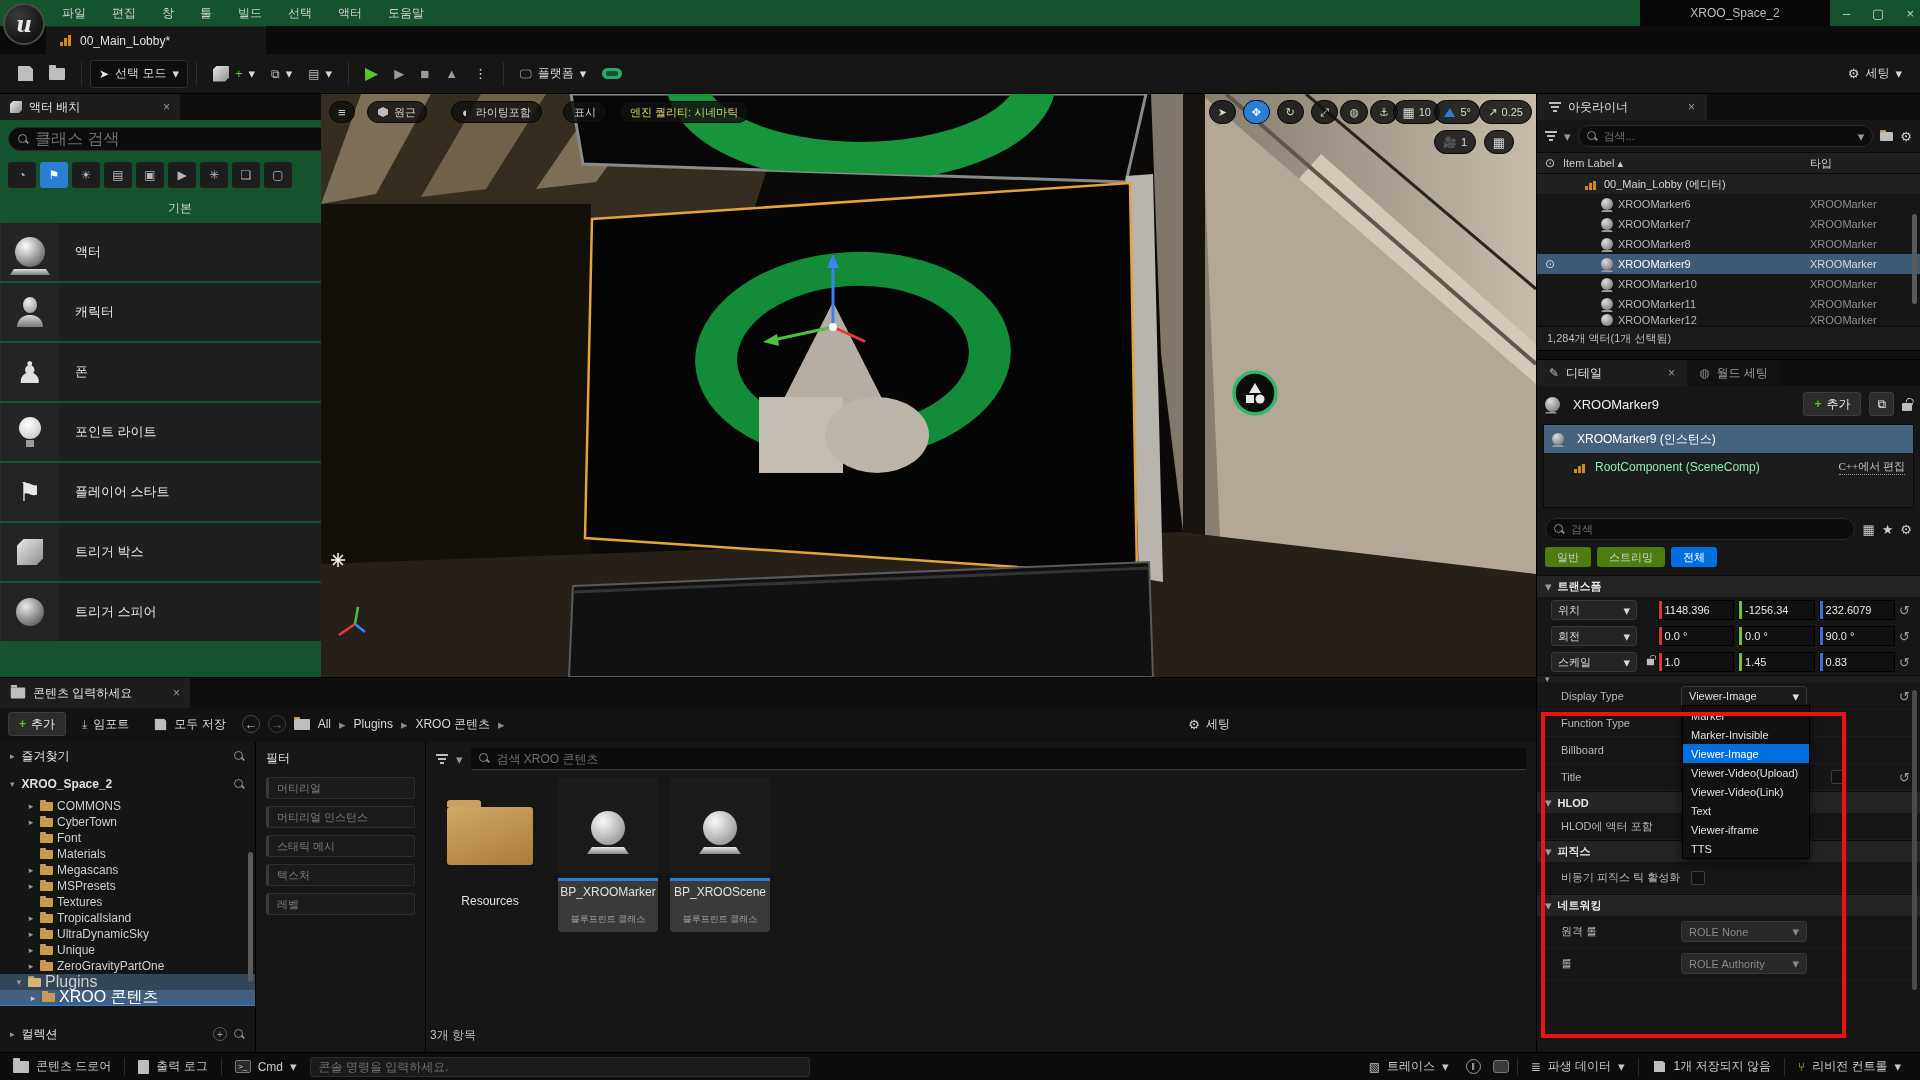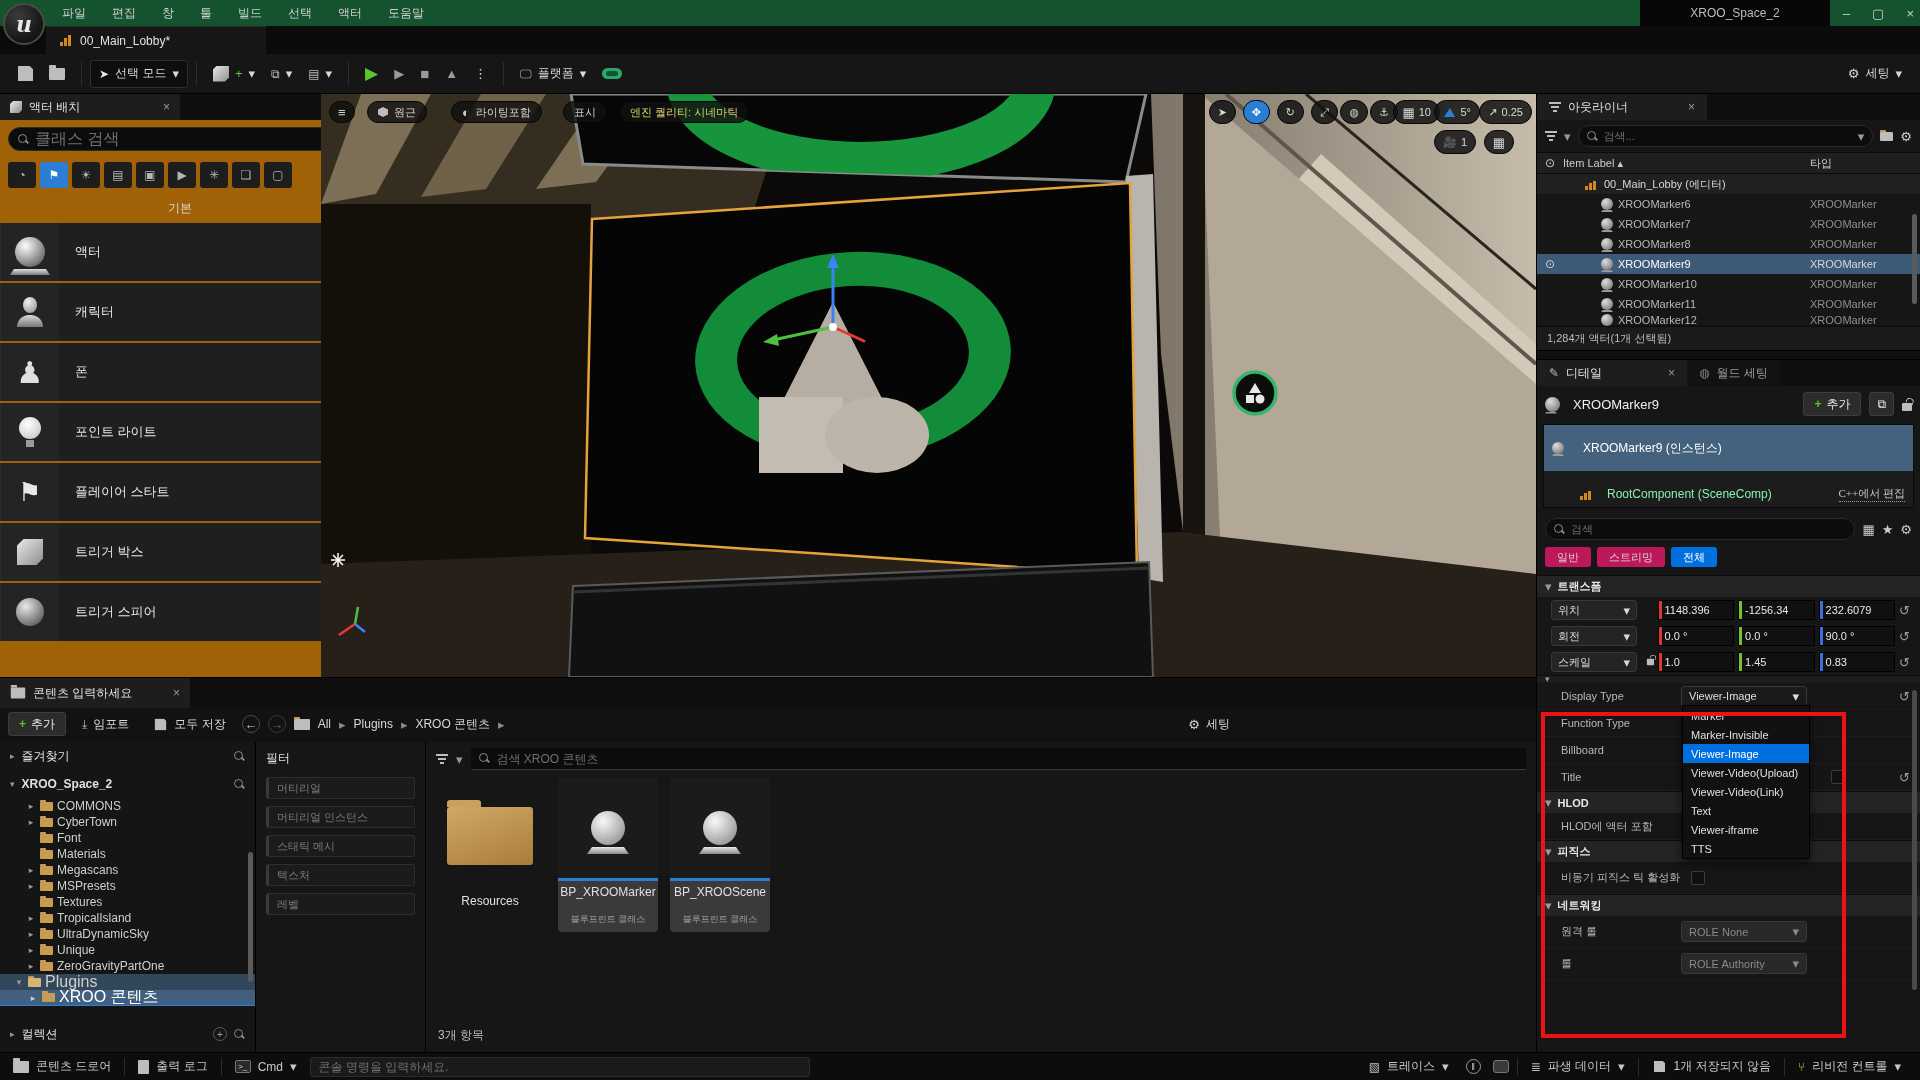--- a/index.html
+++ b/index.html
@@ -47,21 +47,21 @@
   .funnel i { height:2px; background:#bdbdbd; }
   .funnel i:nth-child(1){width:12px}.funnel i:nth-child(2){width:8px;margin-left:2px}.funnel i:nth-child(3){width:4px;margin-left:4px}
   .eyeico { font-size:12px; color:#cfcfcf; }
   .qmark { width:15px; height:15px; border:1px solid #6f6f6f; border-radius:50%; color:#9a9a9a; font-size:10px; display:flex; align-items:center; justify-content:center; }
   .cbx { width:14px; height:14px; background:#101010; border:1px solid #3c3c3c; border-radius:2px; }
   .lockico { width:10px; height:8px; background:#bdbdbd; border-radius:1px; position:relative; margin-top:5px; }
   .lockico:before { content:""; position:absolute; left:1px; top:-5px; width:6px; height:5px; border:1.5px solid #bdbdbd; border-bottom:none; border-radius:4px 4px 0 0; }
   .lockico.open:before { left:4px; transform:rotate(20deg); }
 
   
-  .placep { left:0; top:94px; width:361px; height:583px; background:#a16207; border-right:1px solid #000; }
+  .placep { left:0; top:94px; width:361px; height:583px; background:#14532d; border-right:1px solid #000; }
   .ptabstrip { height:26px; background:#0e0e0e; display:flex; }
   .ptab { background:#1d1d1d; height:26px; display:flex; align-items:center; gap:7px; padding:0 10px; font-size:12px; color:#e0e0e0; min-width:180px; }
   .searchpill { margin:7px 8px; height:24px; background:#0c0c0c; border:1px solid #2a2a2a; border-radius:12px; display:flex; align-items:center; gap:6px; padding:0 9px; }
   .searchpill input { font-size:16px; width:100%; }
   .catrow { display:flex; gap:4px; padding:4px 8px; }
   .catbtn { width:28px; height:26px; border-radius:3px; background:#1d1d1d; display:flex; align-items:center; justify-content:center; color:#b5b5b5; font-size:12px; }
   .catbtn.sel { background:#2a7fd4; color:#fff; }
   .basehdr { text-align:center; font-size:12px; color:#d8d8d8; padding:8px 0 6px; }
   .pitem { display:flex; align-items:center; height:58px; background:#1f1f1f; margin:0 0 2px 0; border-left:1px solid #2c2c2c; }
   .pico { width:58px; height:58px; display:flex; align-items:center; justify-content:center; background:#242424; }
@@ -101,24 +101,24 @@
   .olrow { display:flex; height:20px; align-items:center; font-size:11px; color:#b8b8b8; }
   .olrow.sel { background:#3d5a78; color:#fff; }
   .olrow .typ { width:110px; color:#8f8f8f; }
   .olrow.sel .typ { color:#d8d8d8; }
   .mkico { width:12px; height:12px; border-radius:50%; background:radial-gradient(circle at 35% 30%, #ddd, #666); margin:0 5px 0 0; position:relative; flex:none; }
   .mkico:after { content:""; position:absolute; left:0; bottom:-2px; width:12px; height:2px; background:#999; clip-path:polygon(15% 0,85% 0,100% 100%,0 100%); }
   .olfooter { height:24px; display:flex; align-items:center; padding:0 10px; font-size:11px; color:#bdbdbd; background:#1b1b1b; border-top:1px solid #0a0a0a; }
   .dethdr { display:flex; align-items:center; gap:8px; padding:6px 8px; }
   .addbtn { height:24px; display:flex; align-items:center; gap:5px; background:#2c2c2c; border:1px solid #3d3d3d; border-radius:3px; padding:0 10px; font-size:12px; color:#ececec; }
   .compbox { margin:2px 6px; background:#1c1c1c; border:1px solid #0a0a0a; height:84px; }
-  .comprow { display:flex; align-items:center; gap:14px; height:46px; padding:0 8px; font-size:12px; }
+  .comprow { display:flex; align-items:center; gap:8px; height:28px; padding:0 8px; font-size:12px; }
   .comprow.sel { background:#44617e; color:#fff; }
   .cpplink { margin-left:auto; color:#c8c8c8; border-bottom:1px dotted #9a9a9a; font-size:11px;font-family:Liberation Serif, serif; }
-  .chip { height:20px; border-radius:3px; background:#be185d; display:flex; align-items:center; padding:0 12px; font-size:11px; color:#d0d0d0; }
+  .chip { height:20px; border-radius:3px; background:#4d7c0f; display:flex; align-items:center; padding:0 12px; font-size:11px; color:#d0d0d0; }
   .chip.on { background:#0070e0; color:#fff; }
   .secthdr { height:22px; background:#242424; display:flex; align-items:center; gap:6px; padding:0 8px; font-size:11px; font-weight:bold; color:#e8e8e8; border-top:1px solid #0c0c0c; }
   .trow { display:flex; align-items:center; height:26px; padding-left:14px; font-size:11px; color:#bdbdbd; }
   .tlbl { width:96px; display:flex; align-items:center; }
   .tdrop { width:86px; height:20px; background:#242424; border:1px solid #383838; border-radius:3px; display:flex; align-items:center; justify-content:space-between; padding:0 6px; color:#d8d8d8; }
   .vbox { width:88px; height:20px; background:#101010; border:1px solid #000; display:flex; align-items:center; padding-left:6px; margin-right:4px; position:relative; font-size:11px; color:#e8e8e8; }
   .vbox:before { content:""; position:absolute; left:0; top:0; bottom:0; width:3px; }
   .vbox.r:before { background:#e0362c; } .vbox.g:before { background:#6fc42f; } .vbox.b:before { background:#3b6fde; }
   .prow { display:flex; align-items:center; height:27px; padding-left:24px; font-size:11px; color:#b8b8b8; border-bottom:1px solid #1d1d1d; }
   .prow .plbl { width:120px; }
@@ -874,21 +874,21 @@
         <div class="card" style="left:244px;top:36px">
           <div class="thumb">
               <span class="bpsphere"></span>
             </div>
           <div class="stripe"></div>
           <div class="cardbody">
               <div>BP_XROOScene</div>
               <div class="cardsub">블루프린트 클래스</div>
             </div>
         </div>
-        <div style="position:absolute;left:12px;bottom:8px;font-size:12px;color:#bdbdbd">3개 항목</div>
+        <div style="position:absolute;left:4px;bottom:8px;font-size:12px;color:#bdbdbd">3개 항목</div>
       </div>
     </div>
   </div>
 
   <div class="abs statusbar">
     <div class="sbitem">
         <span class="folderico"></span>
         <span>콘텐츠 드로어</span>
       </div>
     <div class="ssep"></div>

